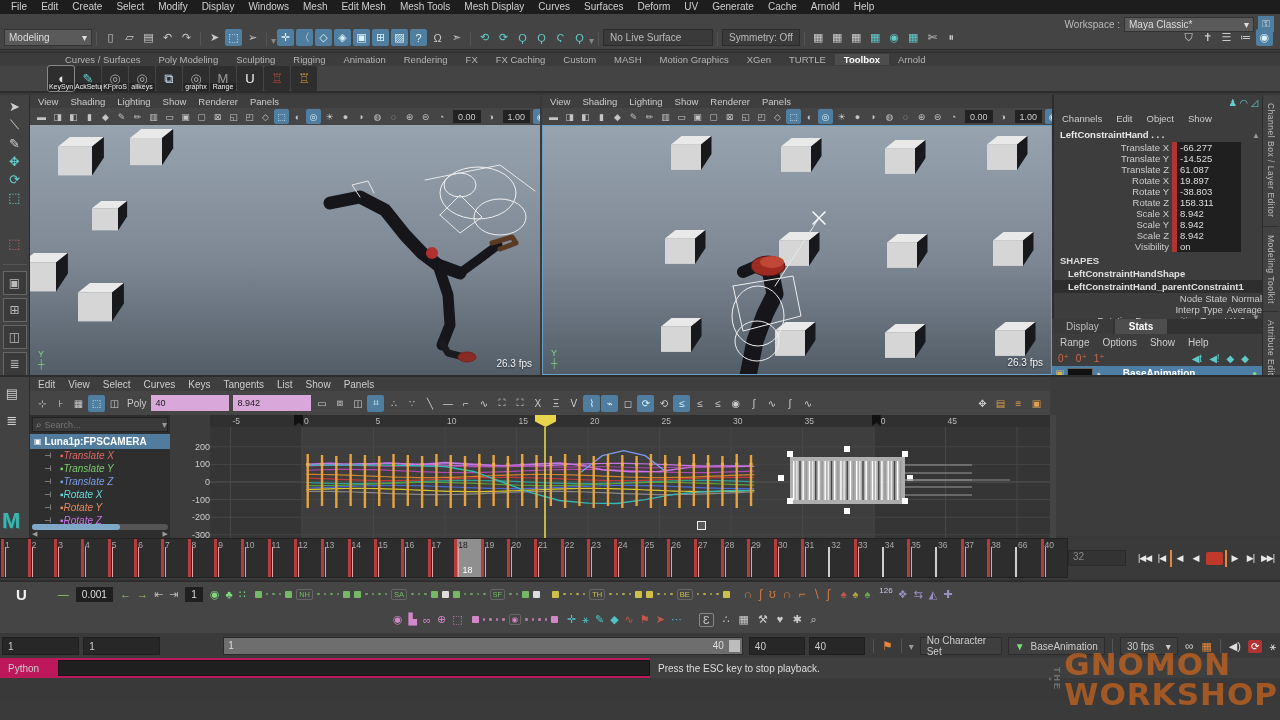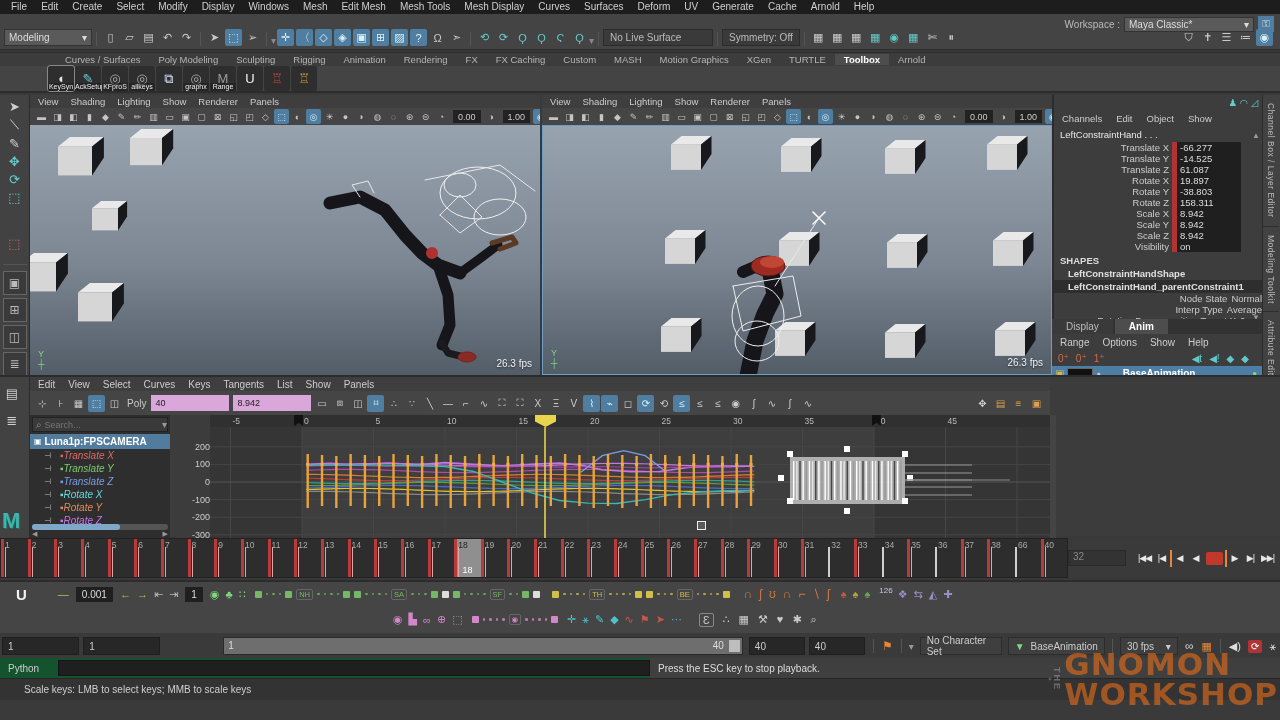--- a/index.html
+++ b/index.html
@@ -50,21 +50,21 @@
   .vp-icons { height:17px; background:#454545; display:flex; align-items:center; padding-left:4px; overflow:hidden; }
   .vp-ic { width:15px; height:15px; display:inline-flex; align-items:center; justify-content:center; font-size:9px; color:#c5c5c5; margin-right:1px; border-radius:2px; flex:0 0 auto;}
   .vp-ic.hl { background:#4f7ea0; color:#cfeaf6; }
   .vp-field { height:13px; background:#222; color:#ccc; padding:0 5px; margin:0 3px; font-size:9px; display:flex; align-items:center; flex:0 0 auto;}
   .vp-view { position:relative; height:250px; overflow:hidden; }
   .fps { position:absolute; right:8px; bottom:6px; color:#f2f2f2; font-size:10px; text-shadow:0 1px 2px rgba(0,0,0,.6); }
   .axis { position:absolute; left:8px; bottom:6px; color:#7ed87e; font-size:9px; }
   
   #rightpanel { position:absolute; left:1052px; top:0; width:210px; height:280px; background:#3d3d3d; border-left:2px solid #2c2c2c; font-size:9.5px; }
   #cb-menus { display:flex; gap:14px; padding:3px 0 3px 8px; color:#ccc; }
-  #cb-node { font-weight:normal; color:#e8e8e8; padding:2px 0 2px 6px; }
+  #cb-node { font-weight:bold; color:#e8e8e8; padding:2px 0 2px 6px; }
   .ch-row { display:flex; align-items:center; height:11px; }
   .ch-label { width:118px; text-align:right; color:#ccc; padding-right:3px; }
   .ch-key { width:5px; height:11px; background:#b03434; }
   .ch-val { width:64px; background:#1f1f1f; color:#ddd; padding:0 3px; height:11px; line-height:11px; }
   .cb-sec { font-weight:bold; color:#ddd; padding:3px 0 1px 6px; }
   .cb-shape { color:#e0e0e0; font-weight:bold; padding:1px 0 1px 14px; }
   .cb-shape.selrow { background:#2e2e2e; }
   .ex-row { display:flex; height:11px; align-items:center; }
   .ex-label { width:186px; text-align:right; color:#ccc; padding-right:4px; }
   .ex-val { color:#ccc; }
@@ -142,21 +142,21 @@
   
   #rangerow { top:633px; height:26px; background:#3a3a3a; display:flex; align-items:center; padding-left:2px; }
   .rg-field { width:86px; height:18px; background:#272727; border:1px solid #1f1f1f; color:#ccc; display:flex; align-items:center; padding:0 5px; margin-right:4px;}
   #rg-slider { position:relative; width:590px; height:18px; background:#6e6e6e; border:1px solid #2a2a2a; margin:0 6px; color:#ddd;}
   #rg-slider .s { position:absolute; left:4px; top:2px; }
   #rg-slider .e { position:absolute; right:18px; top:2px; }
   #rg-slider .handle { position:absolute; right:2px; top:2px; width:11px; height:12px; background:#bdbdbd; }
   .rg-small { width:62px; }
   .rg-dd { height:18px; background:#3f3f3f; border:1px solid #2c2c2c; color:#ccc; display:flex; align-items:center; gap:6px; padding:0 6px; margin:0 3px;}
   
-  #cmdline { top:658px; height:20px; background:#14532d; display:flex; align-items:center; }
+  #cmdline { top:658px; height:20px; background:#be185d; display:flex; align-items:center; }
   #cmd-label { width:58px; padding-left:8px; color:#ccc; }
   #cmd-input { width:592px; height:16px; background:#1f1f1f; border:1px solid #161616; }
   #cmd-msg { flex:1; height:20px; background:#3f3f3f; display:flex; align-items:center; padding-left:8px; color:#ddd; }
   #helpline { top:678px; height:22px; background:#333; display:flex; align-items:center; padding-left:24px; color:#cfcfcf; border-top:1px solid #262626;}
   #footer { top:700px; height:20px; background:#3a3a3a; }
   
   #watermark { position:absolute; right:2px; bottom:2px; width:230px; height:78px; display:flex; align-items:center; opacity:.55; z-index:40; pointer-events:none;}
   #wm-text { color:#f97316; font-weight:bold; letter-spacing:1px; line-height:30px; font-size:31px; font-family:"DejaVu Sans",sans-serif; }
   #wm-the { writing-mode:vertical-rl; font-size:9px; letter-spacing:2px; color:#9a9a9a; font-weight:bold; margin-right:2px;}
   
@@ -618,21 +618,21 @@
             <span class="ex-label">Rotation Decomposition Target Y</span>
             <span class="ex-val">0</span>
           </div>
         </div>
     <div id="cb-scroll-up">▲</div>
     <div id="cb-scroll-dn">▼</div>
   </div>
   <div id="layered">
     <div class="le-tabs" id="le-tabs">
           <span class="le-tab">Display</span>
-          <span class="le-tab active">Anim</span>
+          <span class="le-tab active">Stats</span>
         </div>
     <div class="le-menus" id="le-menus">
           <span>Range</span>
           <span>Options</span>
           <span>Show</span>
           <span>Help</span>
         </div>
     <div class="le-iconrow" id="le-icons">
           <span class="le-ic" style="color: rgb(208, 106, 74);">0⁺</span>
           <span class="le-ic" style="color: rgb(208, 106, 74);">0⁺</span>
@@ -1327,23 +1327,20 @@
   <span style="color:#ddd; font-size:11px; margin:0 4px;">◀)</span>
   <span style="background:#b03434; color:#fff; padding:1px 3px; border-radius:2px; margin:0 3px;">⟳</span>
   <span style="color:#ddd; font-size:11px; margin:0 4px;">⚹</span>
 </div>
 
 <div class="row" id="cmdline">
   <span id="cmd-label">Python</span>
   <span id="cmd-input"></span>
   <span id="cmd-msg">Press the ESC key to stop playback.</span>
 </div>
-<div class="row" id="helpline">
-  <span>Scale keys: LMB to select keys; MMB to scale keys</span>
-</div>
 <div class="row" id="footer"></div>
 
 <div id="watermark">
   <svg width="58" height="62" viewBox="0 0 58 62">
     <g fill="#9a9a9a">
       <circle cx="29" cy="31" r="17"></circle>
       <g id="teeth">
             <rect x="26" y="8" width="6" height="8" fill="#9a9a9a" transform="rotate(0 29 31)"></rect>
             <rect x="26" y="8" width="6" height="8" fill="#9a9a9a" transform="rotate(45 29 31)"></rect>
             <rect x="26" y="8" width="6" height="8" fill="#9a9a9a" transform="rotate(90 29 31)"></rect>

